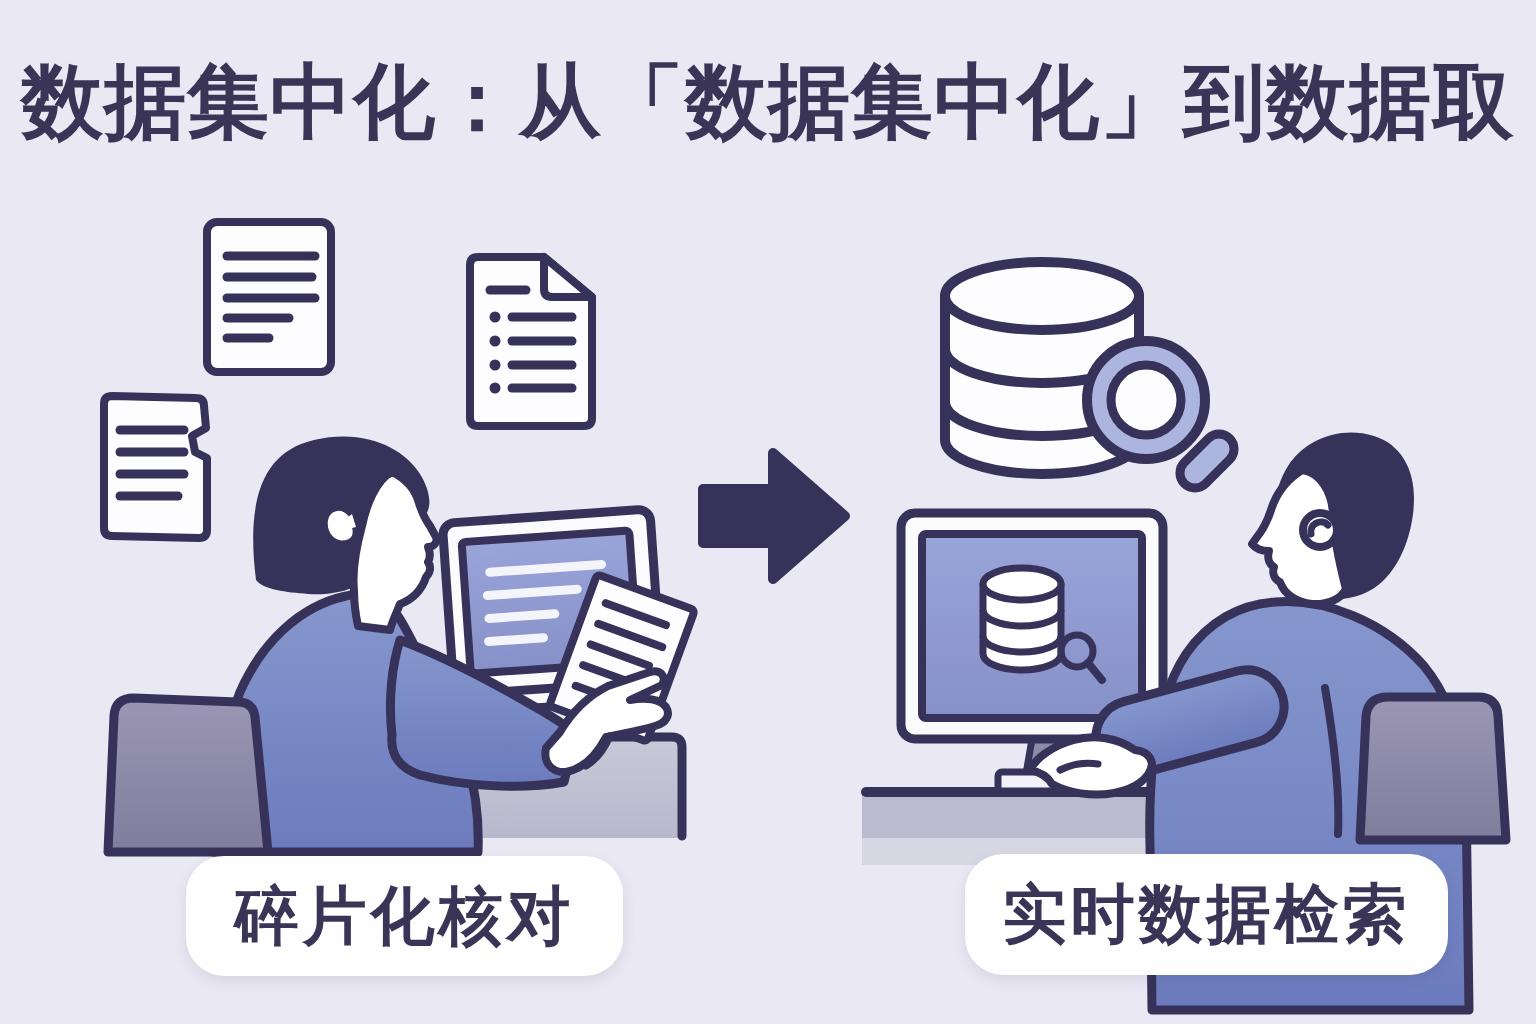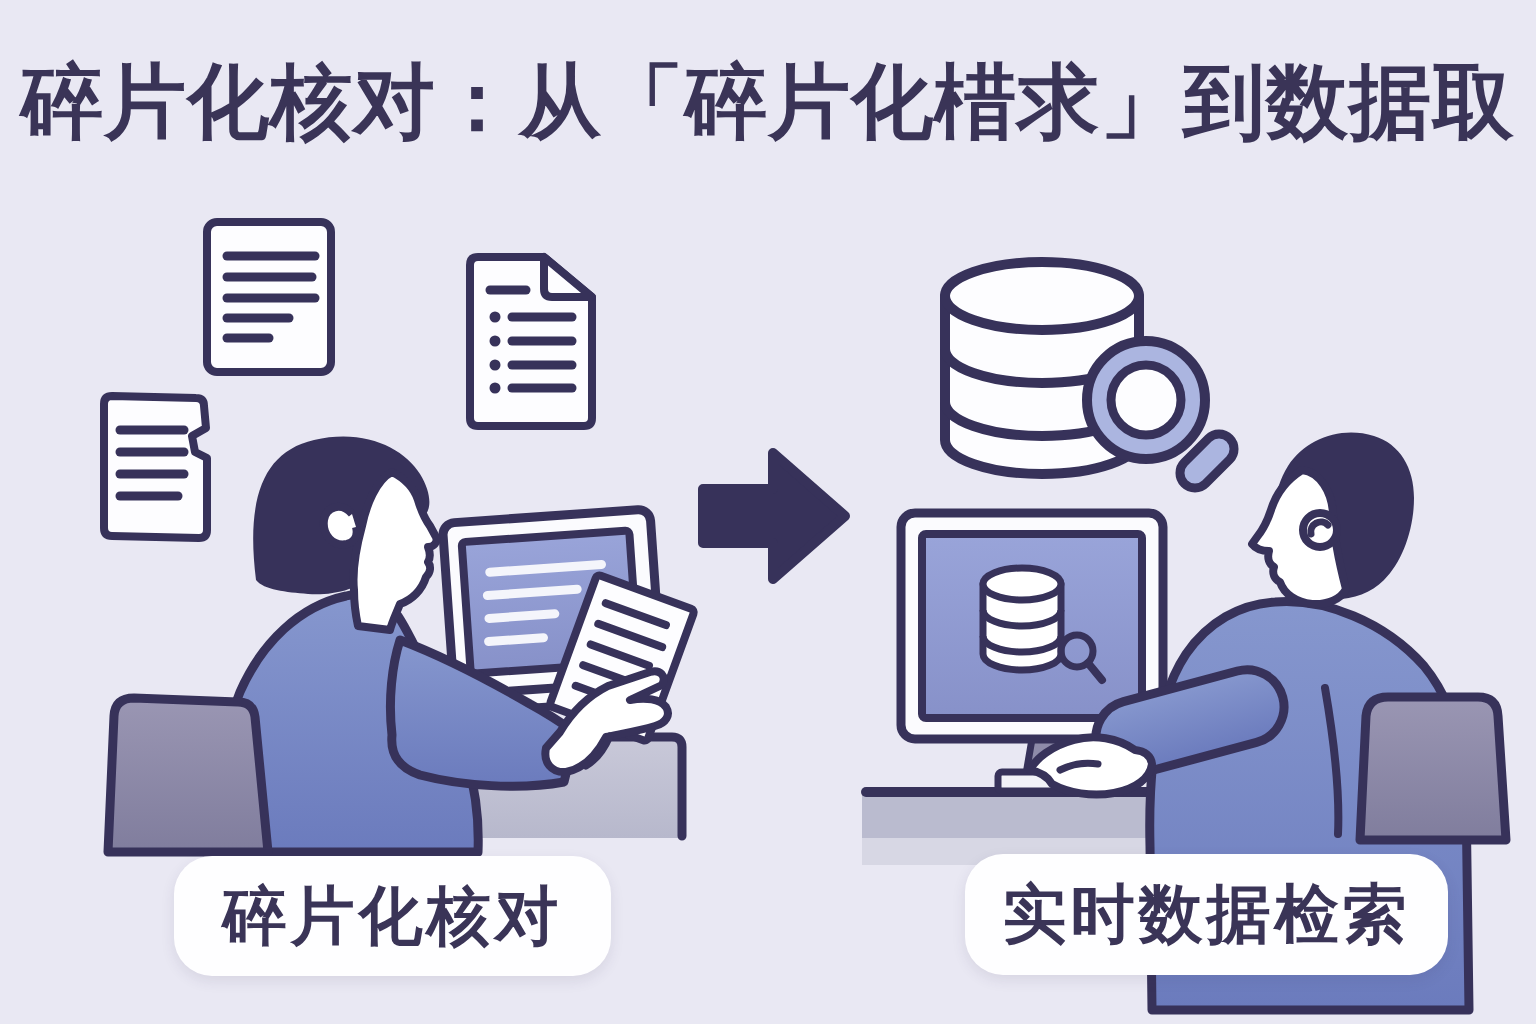--- a/index.html
+++ b/index.html
@@ -25,29 +25,29 @@
   }
   .pill{
     position:absolute;
     background:#fefeff;
     border-radius:38px;
     box-shadow:0 5px 14px rgba(58,52,87,0.10);
     display:flex;align-items:center;justify-content:center;
     font-size:64px;font-weight:800;color:#3a3457;
     letter-spacing:4px;white-space:nowrap;
   }
-  .pill.left{left:174px;top:856px;width:437px;height:120px;}
+  .pill.left{left:186px;top:856px;width:437px;height:120px;}
   .pill.right{left:929px;top:854px;width:483px;height:121px;margin-left:36px;}
 </style>
 </head>
 <body>
 
 <div class="stage">
 
-  <div class="title">碎片化核对：从「碎片化棤求」到数据取</div>
+  <div class="title">数据集中化：从「数据集中化」到数据取</div>
 
   <svg class="illustration" viewBox="0 0 1536 1024" xmlns="http://www.w3.org/2000/svg">
     <defs>
       <linearGradient id="sweater" x1="0" y1="0" x2="0" y2="1">
         <stop offset="0" stop-color="#8697ce"></stop>
           <stop offset="1" stop-color="#6b7bbd"></stop>
       </linearGradient>
       <linearGradient id="chairG" x1="0" y1="0" x2="0" y2="1">
         <stop offset="0" stop-color="#9a96b3"></stop>
           <stop offset="1" stop-color="#807d9d"></stop>

